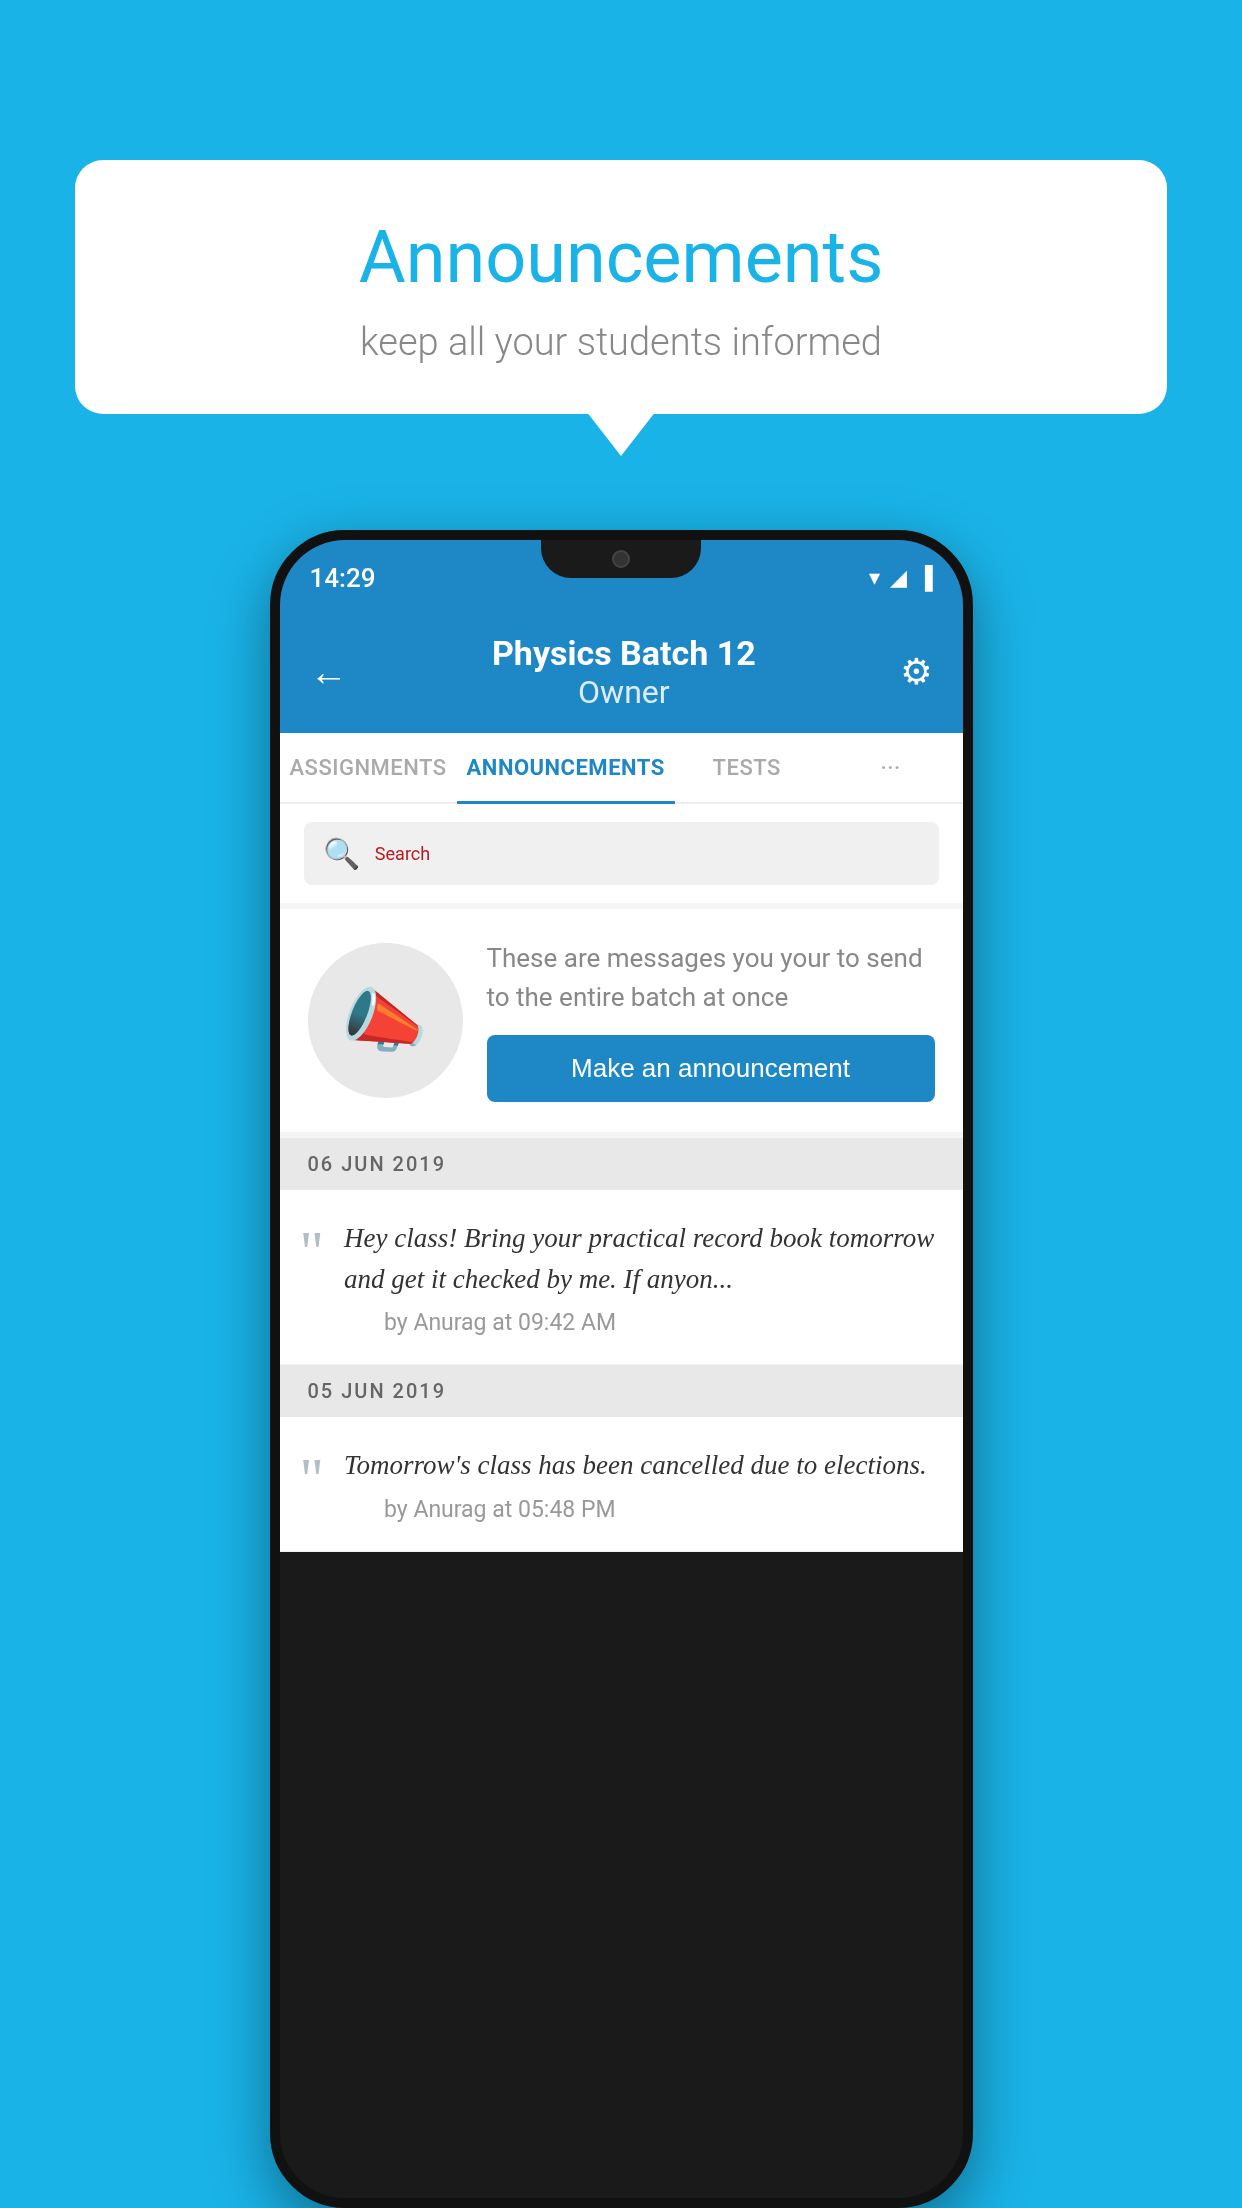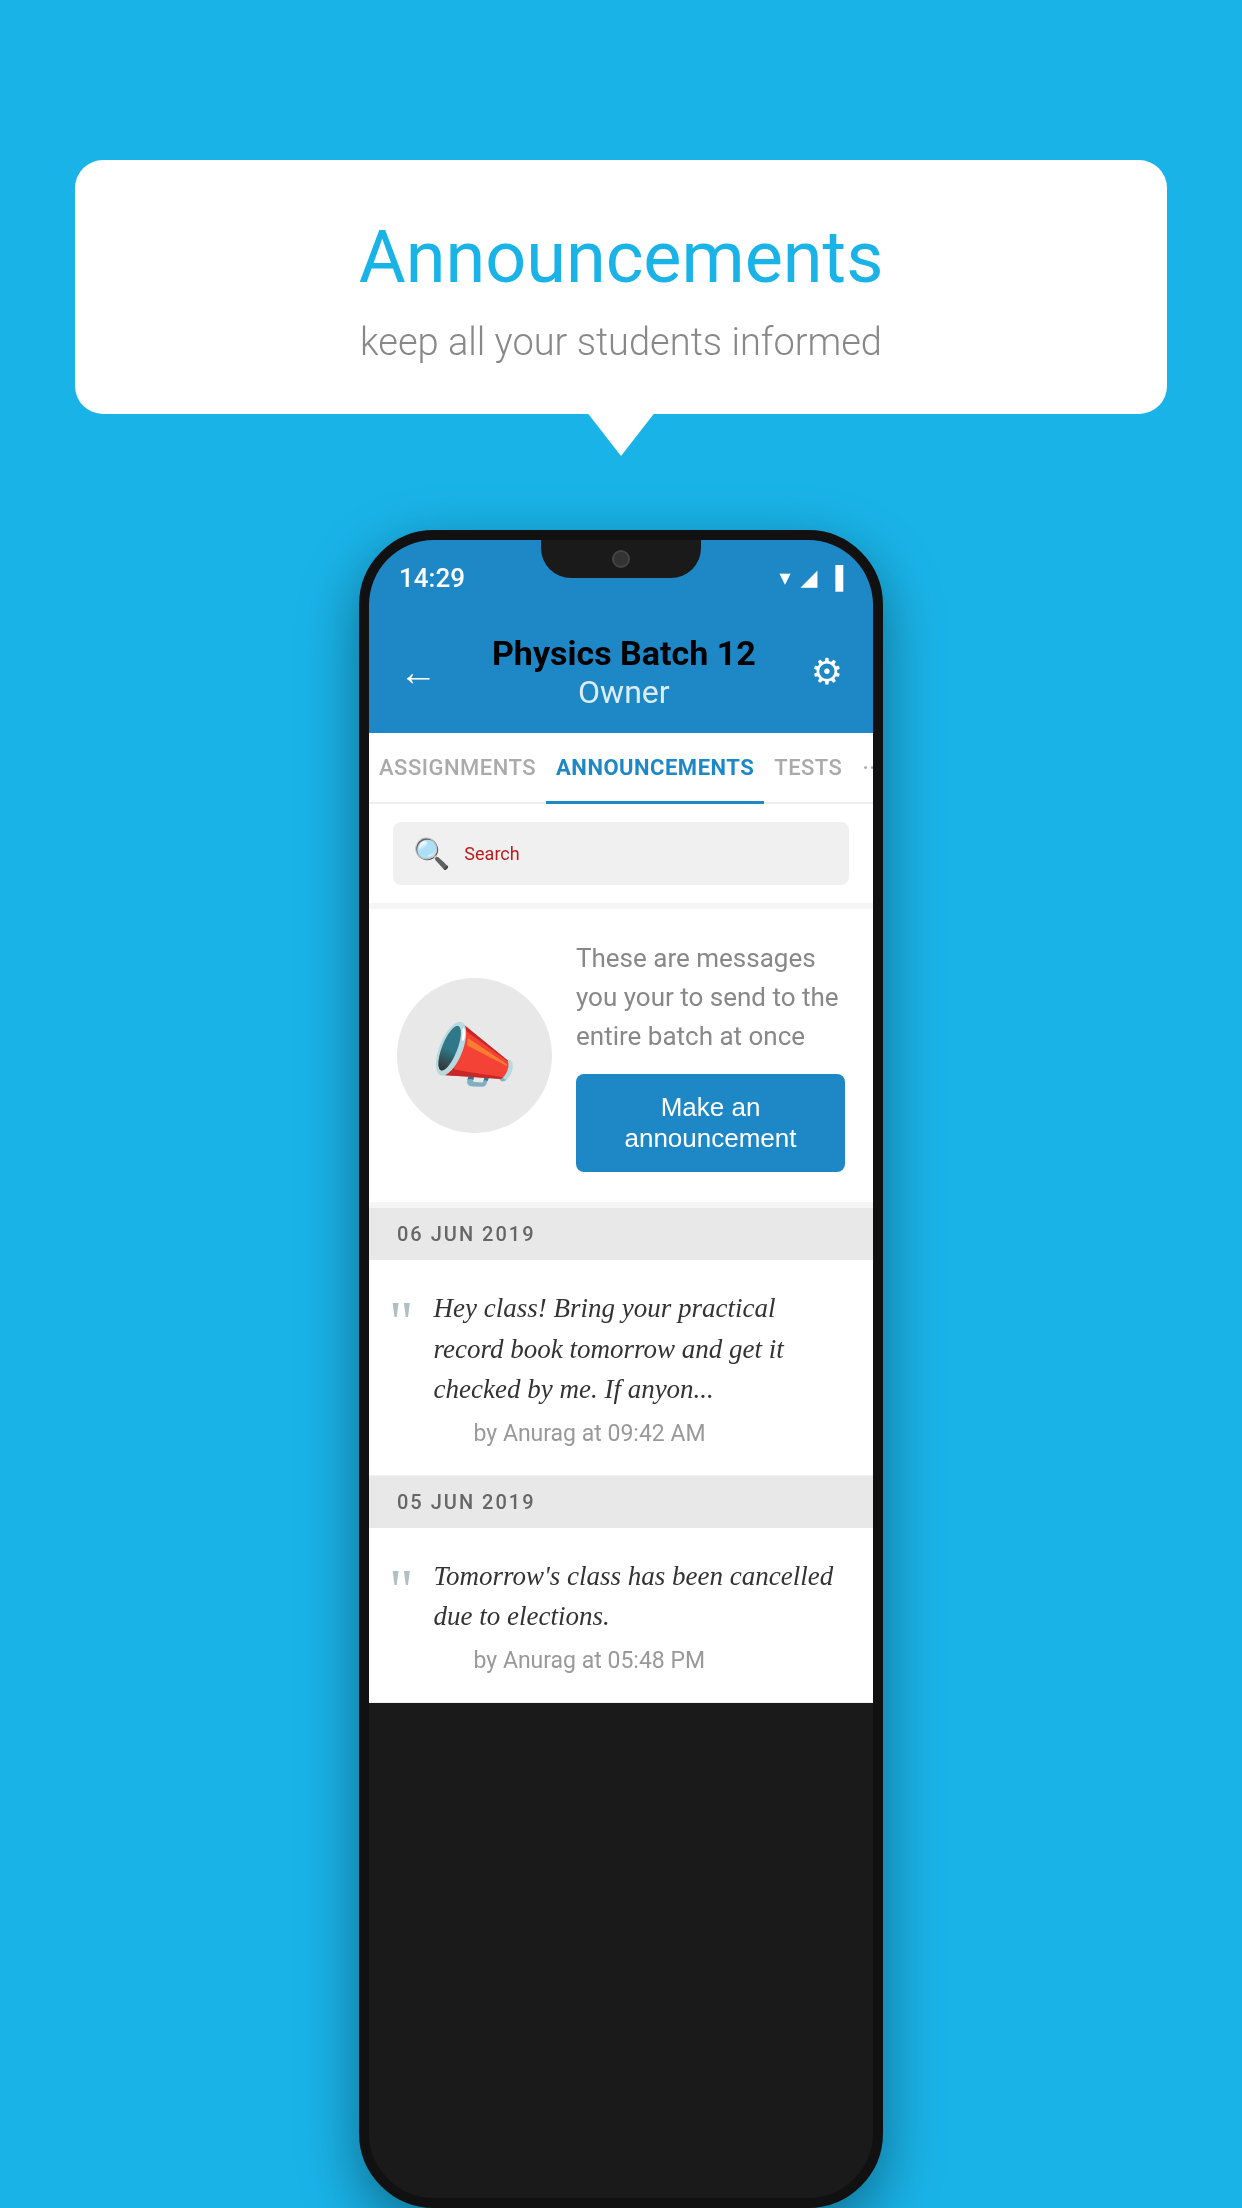--- a/index.html
+++ b/index.html
@@ -64,21 +64,21 @@
       position: absolute;
       top: 530px;
       left: 75px;
       right: 75px;
       bottom: 0;
       display: flex;
       justify-content: center;
     }
 
     .phone {
-      width: 524px;
+      width: 703px;
       background: #1a1a1a;
       border-radius: 75px;
       overflow: hidden;
       box-shadow: 0 20px 60px rgba(0,0,0,0.4);
       position: relative;
       border: 10px solid #111;
     }
 
     
     .phone-notch-bar {
@@ -143,21 +143,21 @@
       color: white;
       font-size: 38px;
       cursor: pointer;
     }
 
     .header-center {
       text-align: center;
     }
 
     .header-title {
-      color: #000000;
+      color: #ffffff;
       font-size: 34px;
       font-weight: 700;
     }
 
     .header-subtitle {
       color: rgba(255,255,255,0.85);
       font-size: 32px;
       font-weight: 400;
     }
 

